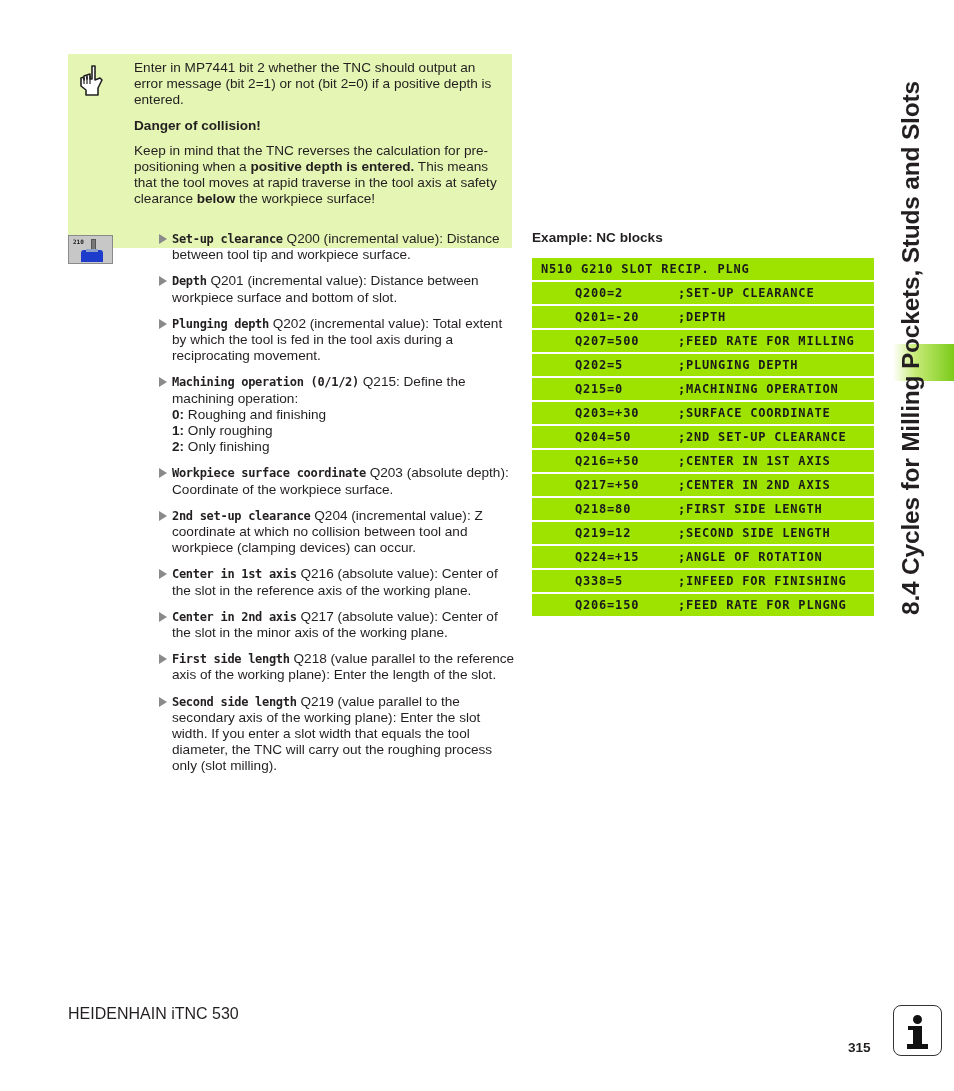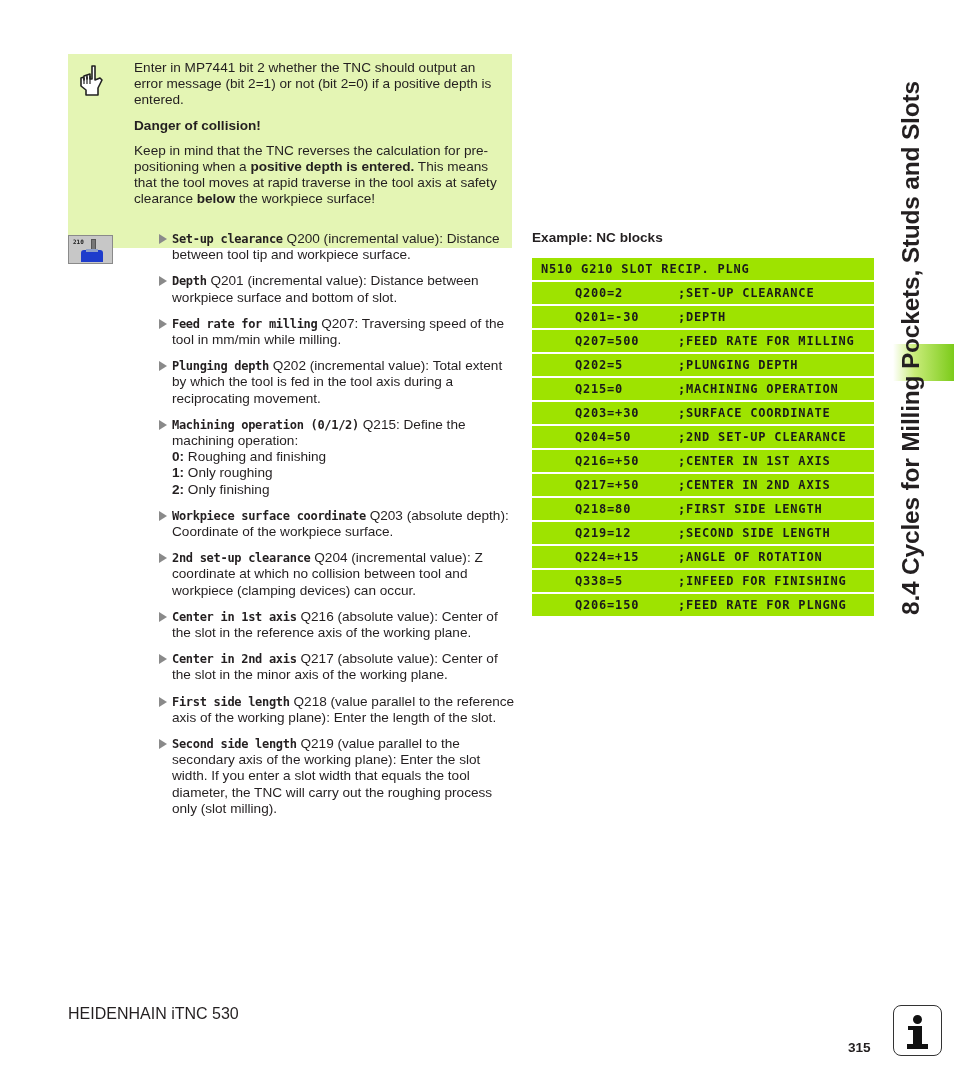--- a/index.html
+++ b/index.html
@@ -89,41 +89,40 @@
 <div class="cycle-icon">
   <span class="num">210</span>
   <span class="tool"></span>
   <span class="work"></span>
   <span class="slot"></span>
 </div>
 
 <div class="params">
   <div class="param"><span class="arrow"></span><span class="kw">Set-up clearance</span><span> Q200 (incremental value): Distance between tool tip and workpiece surface.</span></div>
   <div class="param"><span class="arrow"></span><span class="kw">Depth</span><span> Q201 (incremental value): Distance between workpiece surface and bottom of slot.</span></div>
-  <div class="param"><span class="arrow"></span><span class="kw">Feed rate for milling</span><span> Q207: Traversing speed of the tool in mm/min while milling.</span></div>
   <div class="param"><span class="arrow"></span><span class="kw">Plunging depth</span><span> Q202 (incremental value): Total extent by which the tool is fed in the tool axis during a reciprocating movement.</span></div>
   <div class="param"><span class="arrow"></span><span class="kw">Machining operation (0/1/2)</span><span> Q215: Define the machining operation:</span>
     <div class="opt"><b>0:</b><span> Roughing and finishing</span></div>
     <div class="opt"><b>1:</b><span> Only roughing</span></div>
     <div class="opt"><b>2:</b><span> Only finishing</span></div>
   </div>
   <div class="param"><span class="arrow"></span><span class="kw">Workpiece surface coordinate</span><span> Q203 (absolute depth): Coordinate of the workpiece surface.</span></div>
   <div class="param"><span class="arrow"></span><span class="kw">2nd set-up clearance</span><span> Q204 (incremental value): Z coordinate at which no collision between tool and workpiece (clamping devices) can occur.</span></div>
   <div class="param"><span class="arrow"></span><span class="kw">Center in 1st axis</span><span> Q216 (absolute value): Center of the slot in the reference axis of the working plane.</span></div>
   <div class="param"><span class="arrow"></span><span class="kw">Center in 2nd axis</span><span> Q217 (absolute value): Center of the slot in the minor axis of the working plane.</span></div>
   <div class="param"><span class="arrow"></span><span class="kw">First side length</span><span> Q218 (value parallel to the reference axis of the working plane): Enter the length of the slot.</span></div>
   <div class="param"><span class="arrow"></span><span class="kw">Second side length</span><span> Q219 (value parallel to the secondary axis of the working plane): Enter the slot width. If you enter a slot width that equals the tool diameter, the TNC will carry out the roughing process only (slot milling).</span></div>
 </div>
 
 <div class="example-title">Example: NC blocks</div>
 
 <div class="nc-table">
   <div class="nc-row"><span class="header">N510 G210 SLOT RECIP. PLNG</span></div>
   <div class="nc-row"><span class="q">Q200=2</span><span class="c">;SET-UP CLEARANCE</span></div>
-  <div class="nc-row"><span class="q">Q201=-30</span><span class="c">;DEPTH</span></div>
+  <div class="nc-row"><span class="q">Q201=-20</span><span class="c">;DEPTH</span></div>
   <div class="nc-row"><span class="q">Q207=500</span><span class="c">;FEED RATE FOR MILLING</span></div>
   <div class="nc-row"><span class="q">Q202=5</span><span class="c">;PLUNGING DEPTH</span></div>
   <div class="nc-row"><span class="q">Q215=0</span><span class="c">;MACHINING OPERATION</span></div>
   <div class="nc-row"><span class="q">Q203=+30</span><span class="c">;SURFACE COORDINATE</span></div>
   <div class="nc-row"><span class="q">Q204=50</span><span class="c">;2ND SET-UP CLEARANCE</span></div>
   <div class="nc-row"><span class="q">Q216=+50</span><span class="c">;CENTER IN 1ST AXIS</span></div>
   <div class="nc-row"><span class="q">Q217=+50</span><span class="c">;CENTER IN 2ND AXIS</span></div>
   <div class="nc-row"><span class="q">Q218=80</span><span class="c">;FIRST SIDE LENGTH</span></div>
   <div class="nc-row"><span class="q">Q219=12</span><span class="c">;SECOND SIDE LENGTH</span></div>
   <div class="nc-row"><span class="q">Q224=+15</span><span class="c">;ANGLE OF ROTATION</span></div>

